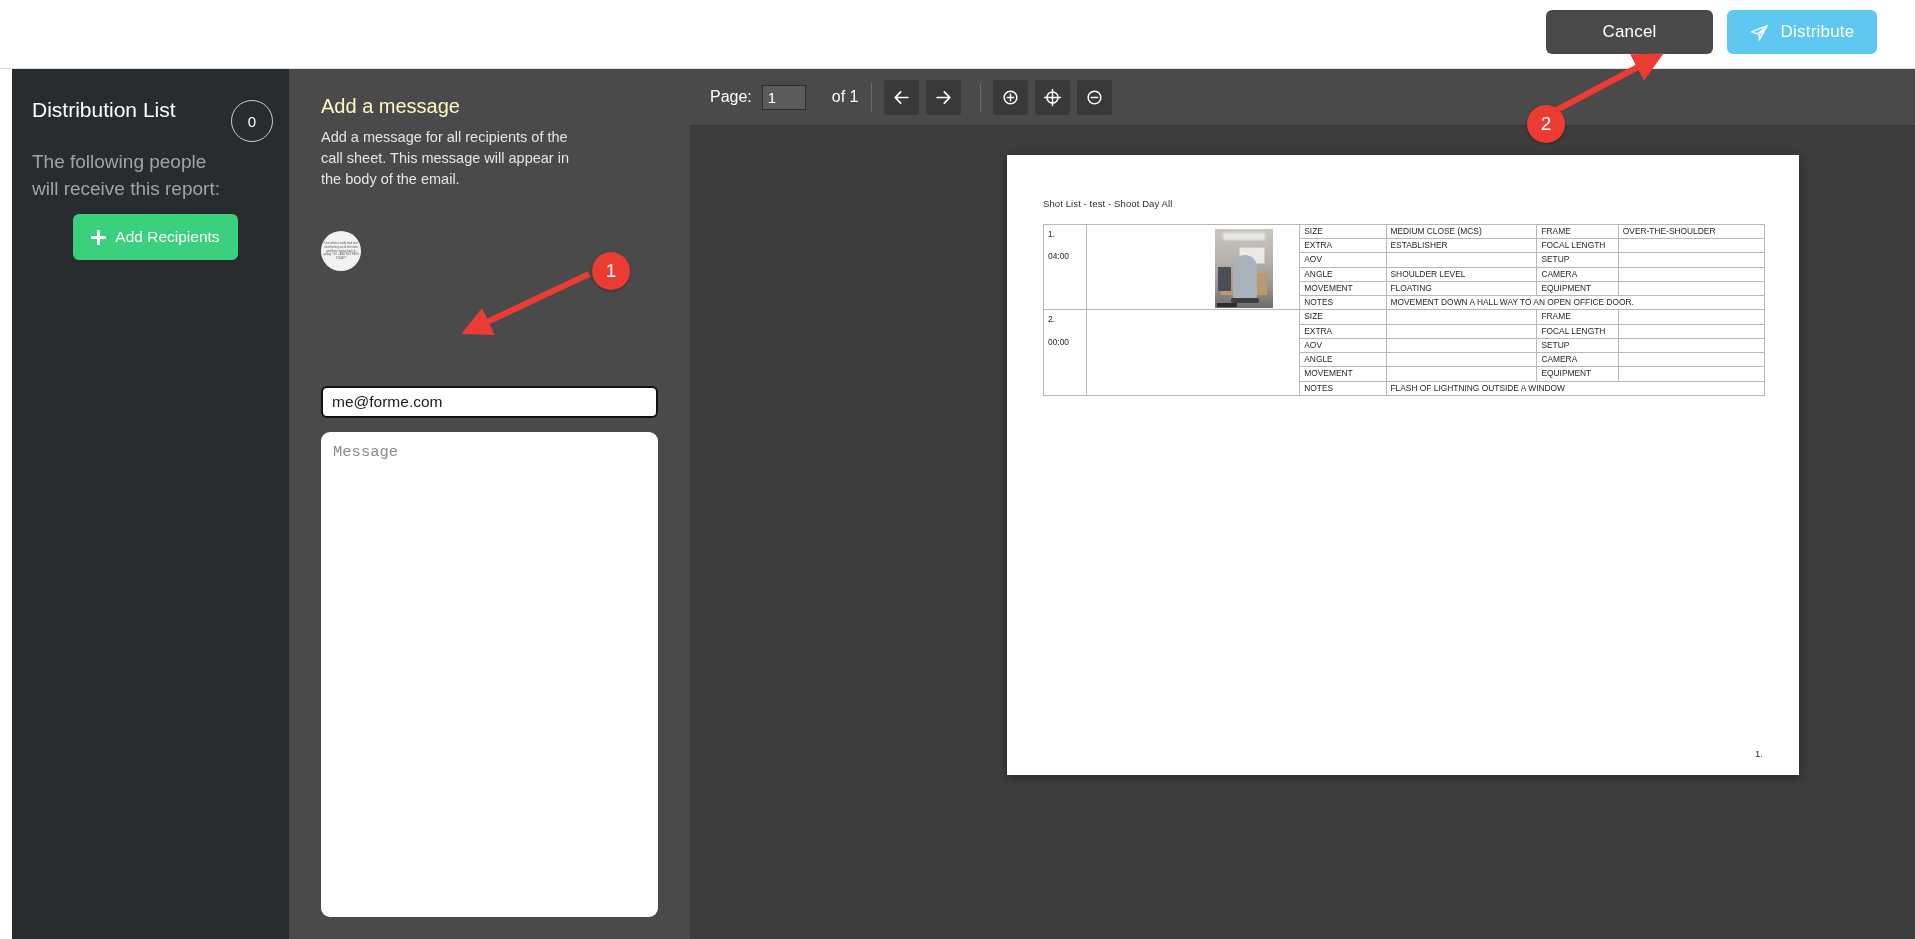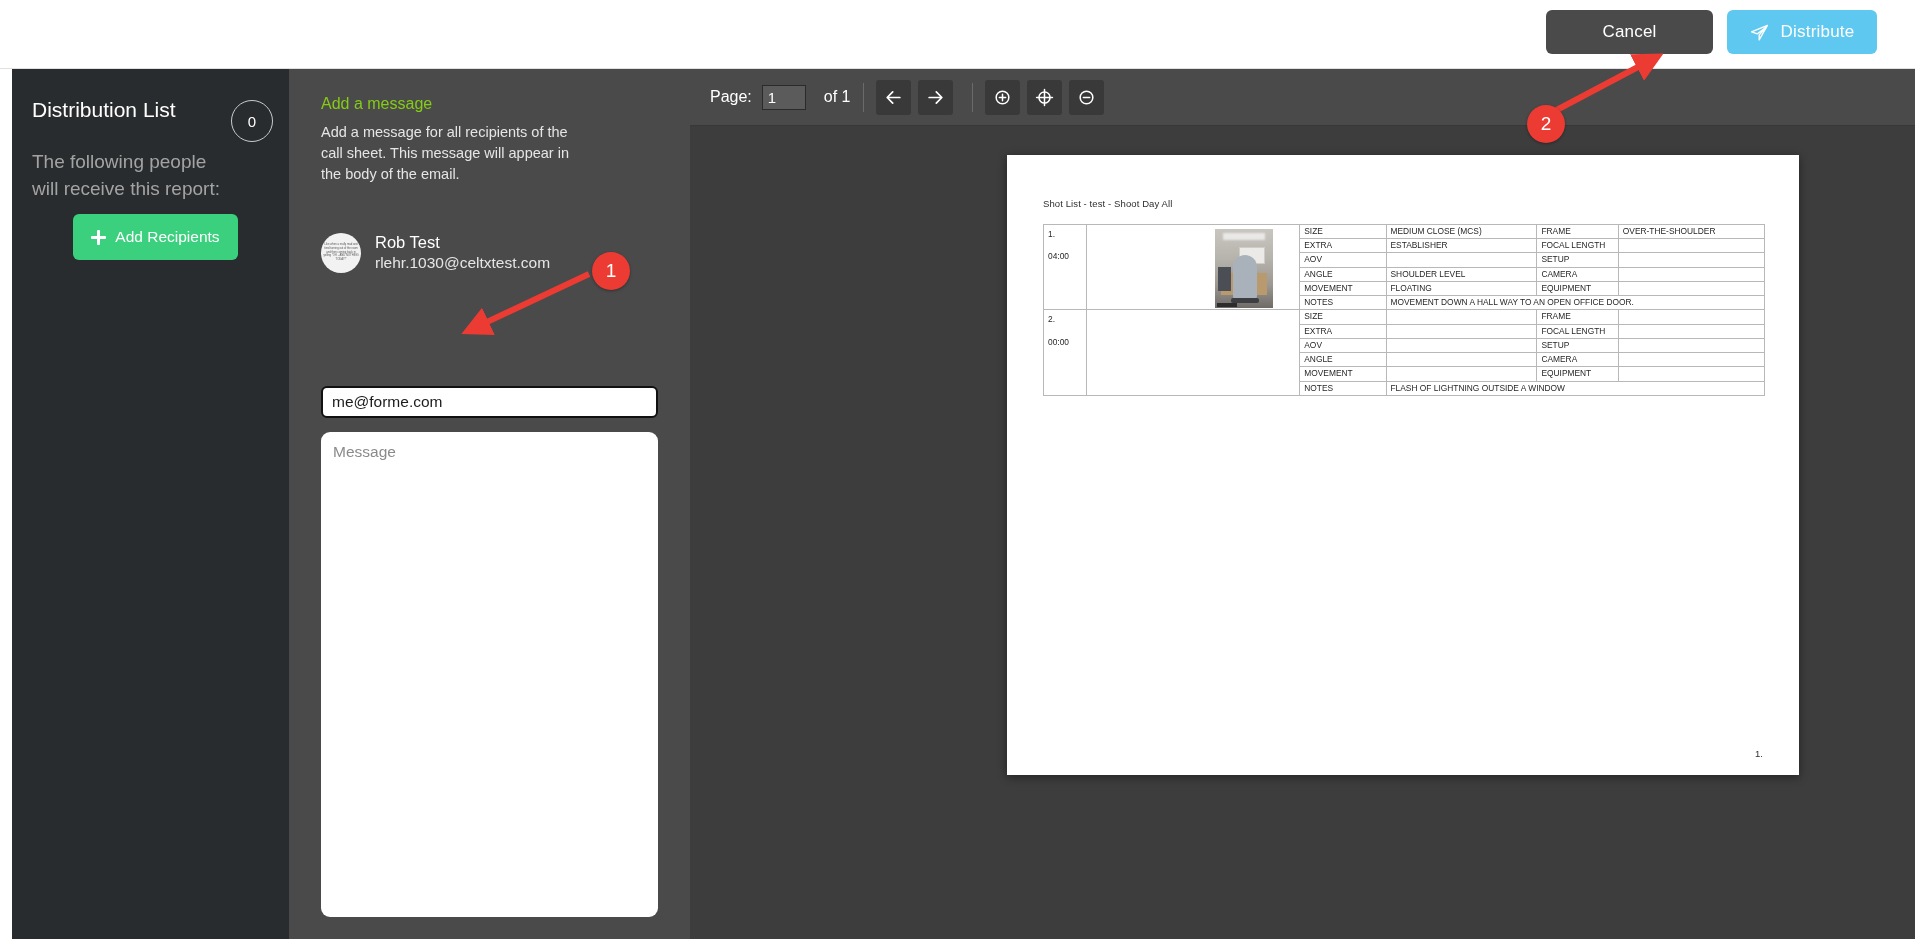--- a/index.html
+++ b/index.html
@@ -84,21 +84,21 @@
   .plus-glyph::after  { top: 6px; left: 0; height: 3px; width: 15px; }
 
   
   #middle-panel {
     position: absolute; left: 289px; top: 69px;
     width: 401px; height: 870px;
     background: #4a4a4a;
     color: #ffffff;
   }
   #msg-title {
-    font-size: 16px; color: #84cc16;
+    font-size: 20px; color: #fef9c3;
     padding: 26px 0 0 32px;
   }
   #msg-desc {
     font-size: 14.5px; color: #e5e5e5;
     line-height: 1.45;
     padding: 9px 20px 0 32px;
     max-width: 315px;
   }
   #sender-row {
     position: absolute; left: 32px; top: 162px;
@@ -127,21 +127,21 @@
     font-family: "Liberation Sans", sans-serif;
     padding: 0 9px;
     outline: none;
   }
   #message-textarea {
     position: absolute; left: 32px; top: 363px;
     width: 337px; height: 485px;
     border: none; border-radius: 9px;
     background: #ffffff; color: #1b1b1b;
     font-size: 15.5px;
-    font-family: Liberation Sans, sans-serif;
+    font-family: Liberation Mono, monospace;
     padding: 11px 12px;
     resize: none; outline: none;
   }
   #message-textarea::placeholder { color: #8a8a8a; }
 
   
   #viewer-panel {
     position: absolute; left: 690px; top: 69px;
     width: 1225px; height: 870px;
     background: #3d3d3d;
@@ -155,21 +155,21 @@
     padding-left: 20px; gap: 0;
   }
   #page-label { font-size: 16px; color: #ffffff; margin-right: 10px; }
   #page-input {
     width: 44px; height: 25px;
     background: #5b5b5b; border: 1px solid #2b2b2b;
     color: #ffffff; font-size: 15px; text-align: left;
     font-family: "Liberation Sans", sans-serif;
     padding: 0 5px; outline: none;
   }
-  #page-of { font-size: 16px; color: #ffffff; margin-left: 18px; }
+  #page-of { font-size: 16px; color: #ffffff; margin-left: 26px; }
   .tb-divider {
     width: 1px; height: 29px; background: #6a6a6a;
     margin: 0 12px;
   }
   .tb-btn {
     width: 35px; height: 35px;
     background: #393939; border: none; border-radius: 3px;
     color: #ffffff; cursor: pointer;
     display: flex; align-items: center; justify-content: center;
     margin-right: 7px;
@@ -307,24 +307,20 @@
   </button>
 </div>
 
 <div id="middle-panel">
   <div id="msg-title">Add a message</div>
   <div id="msg-desc">Add a message for all recipients of the call sheet. This message will appear in the body of the email.</div>
 
   <div id="sender-row">
     <div id="avatar">
       <div id="avatar-text">Like when a really mad and tired turning out of the room and then coming back in yelling "Oh! - AND NOTHING TODAY!"</div>
-    </div>
-    <div>
-      <div id="sender-name">Rob Test</div>
-      <div id="sender-email">rlehr.1030@celtxtest.com</div>
     </div>
   </div>
 
   <input id="recipient-input" type="text" value="me@forme.com" style="">
   <textarea id="message-textarea" placeholder="Message" style=""></textarea>
 </div>
 
 <div id="viewer-panel">
 
   <div id="viewer-toolbar">

